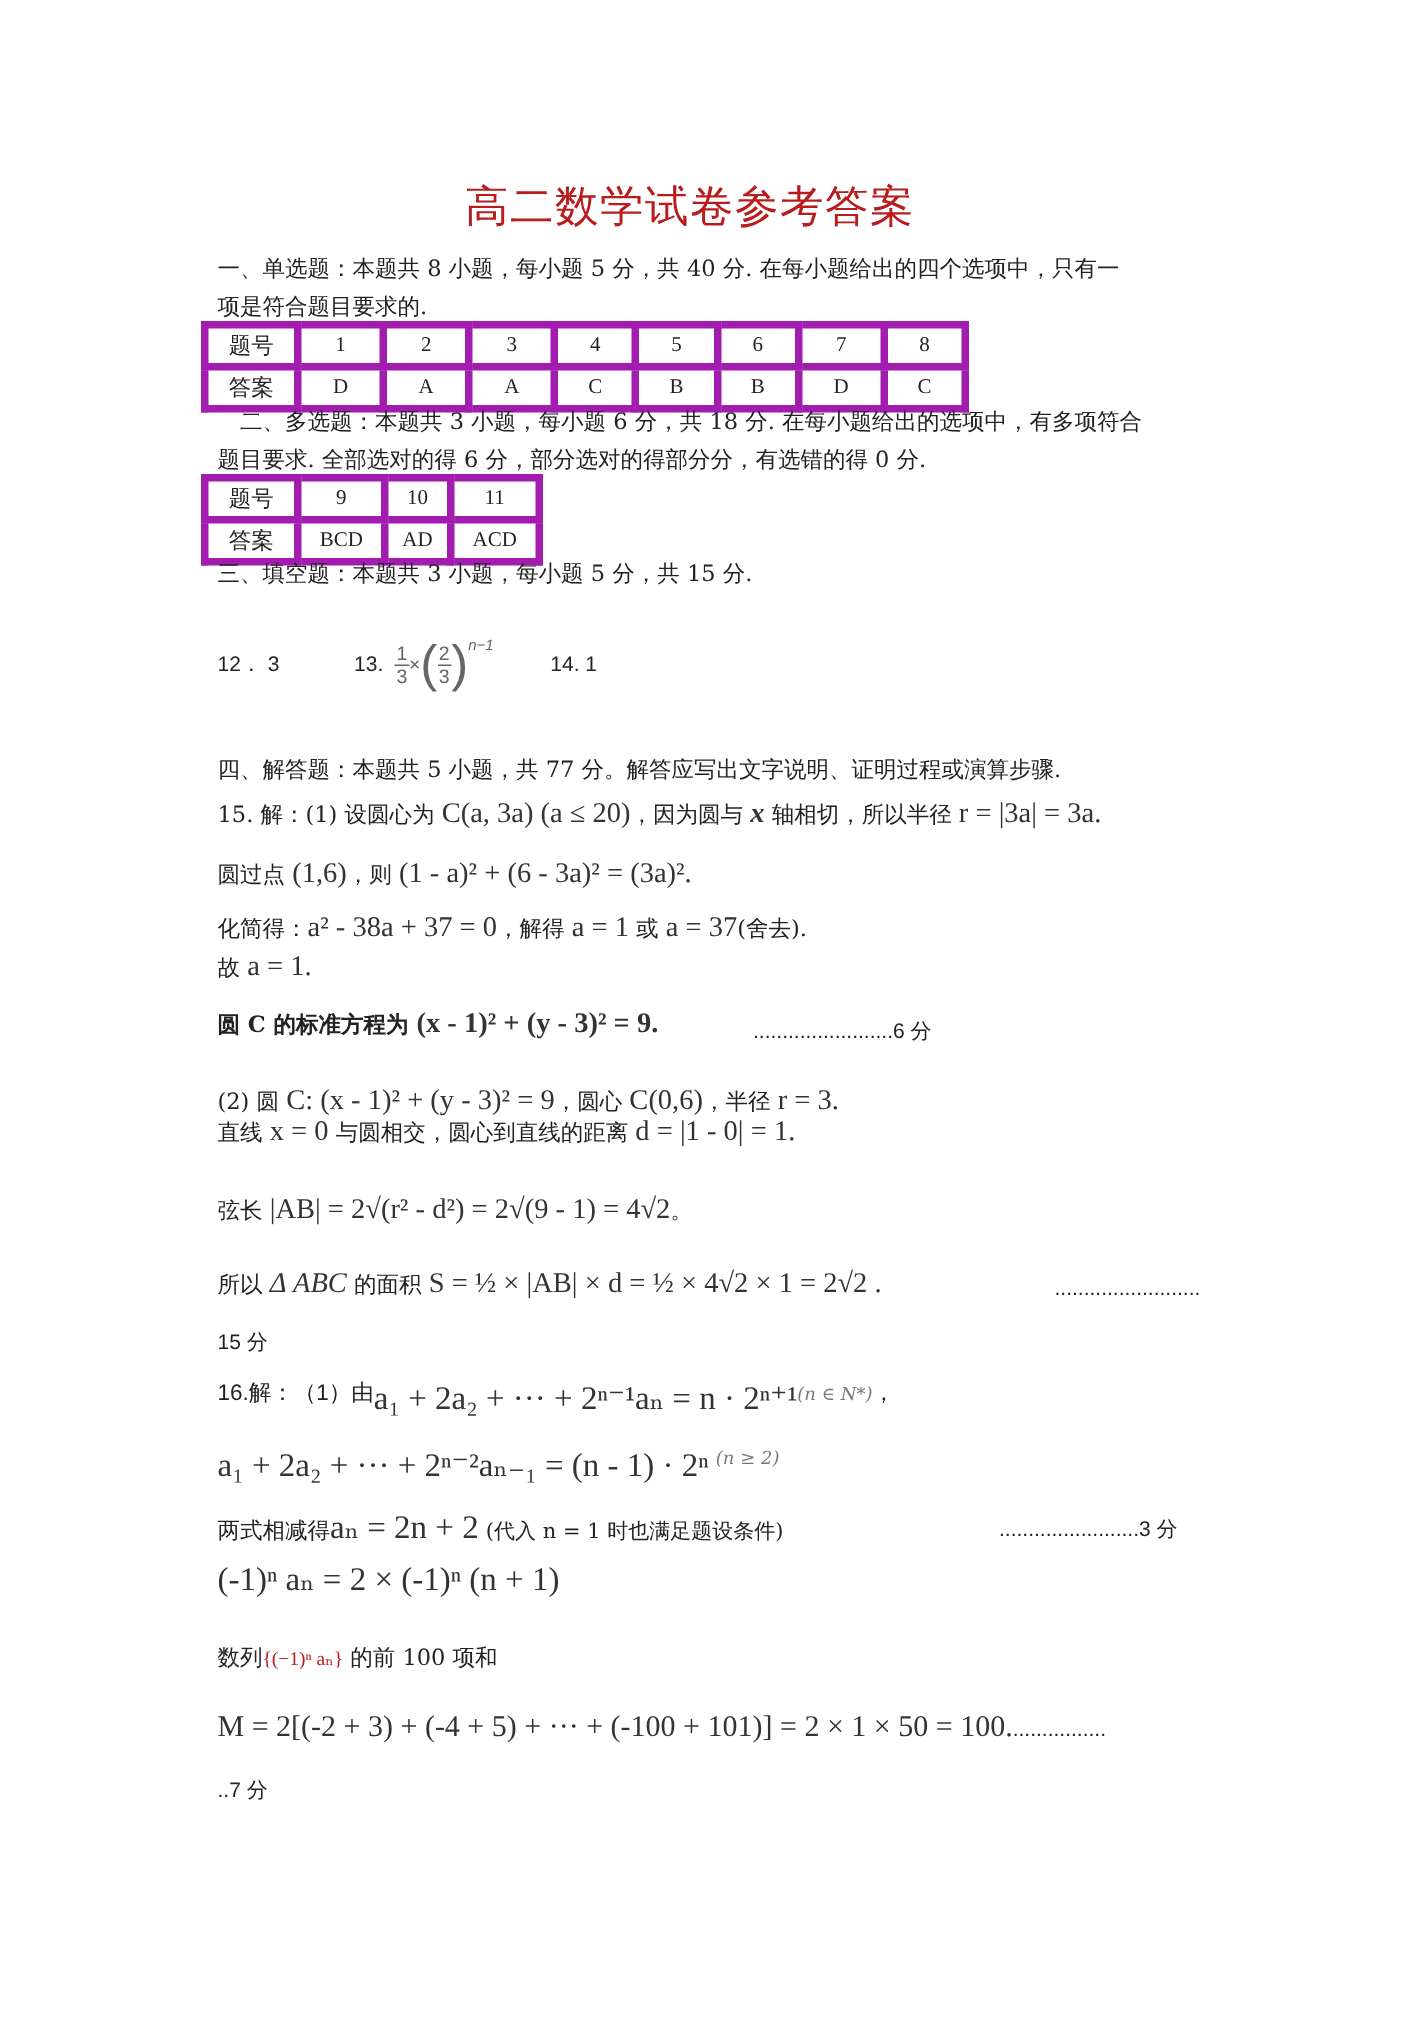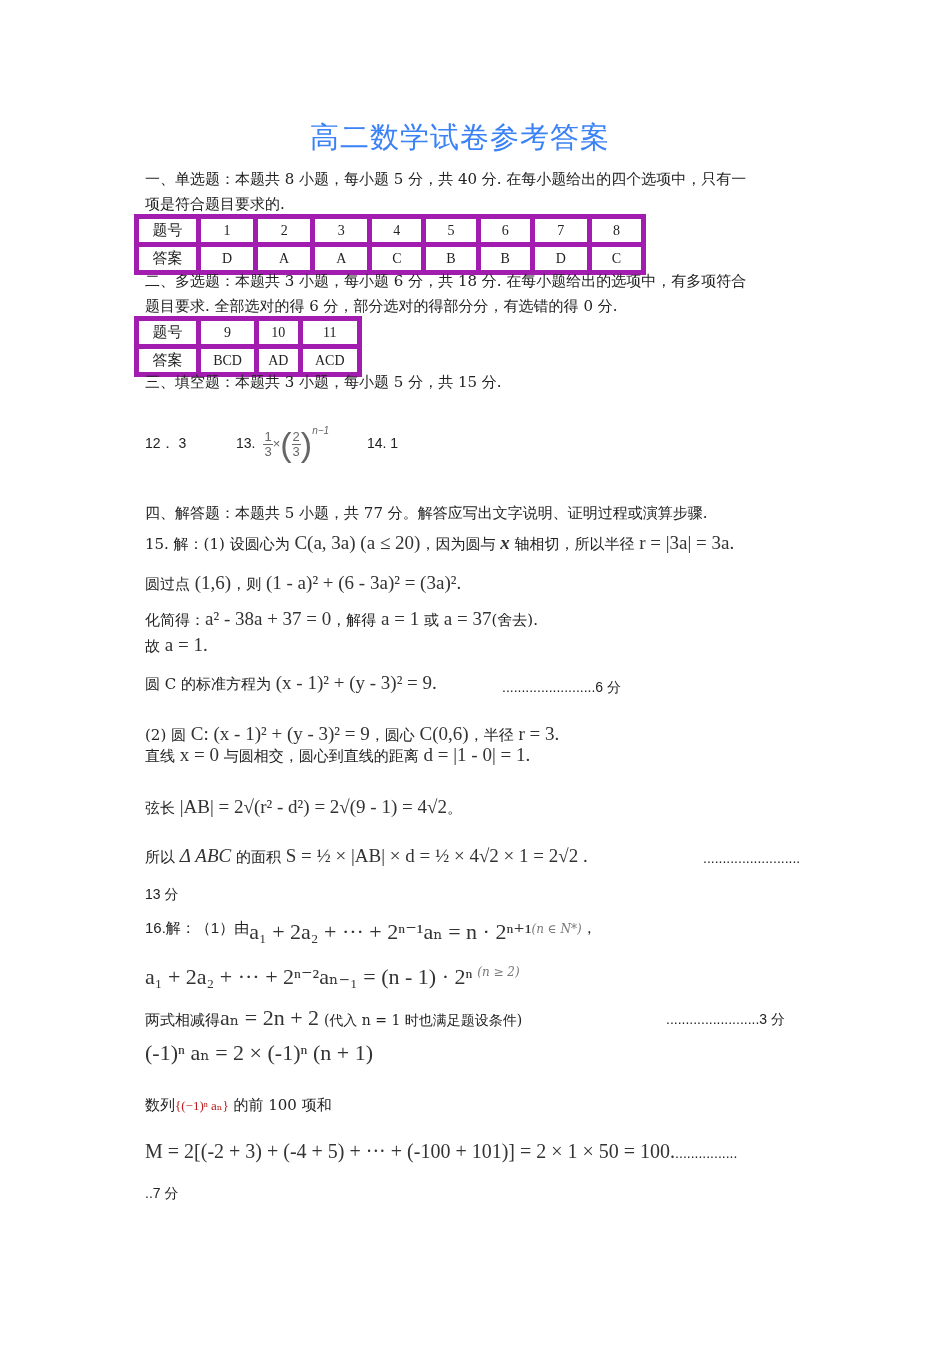--- a/index.html
+++ b/index.html
@@ -14,21 +14,21 @@
       overflow: hidden;
       color: #1a1a1a;
       font-family: "DejaVu Serif", "Liberation Serif", serif;
     }
     .abs { position: absolute; white-space: nowrap; }
     .title {
       left: 0; width: 920px; top: 118px;
       text-align: center;
       font-size: 29px;
       letter-spacing: 1px;
-      color: #3b82f6;
+      color: #b91c1c;
     }
     .para {
       left: 145px;
       font-size: 15px;
       line-height: 26px;
       color: #222;
     }
     .sans { font-family: "Liberation Sans", "DejaVu Sans", sans-serif; }
     .math {
       font-family: "Liberation Serif", "DejaVu Serif", serif;
@@ -94,21 +94,21 @@
       <td>A</td>
       <td>C</td>
       <td>B</td>
       <td>B</td>
       <td>D</td>
       <td>C</td>
     </tr>
   </tbody>
     </table>
 
-  <div class="abs para" style="top:268px;">二、多选题：本题共 3 小题，每小题 6 分，共 18 分. 在每小题给出的选项中，有多项符合</div>
+  <div class="abs para" style="top:268px;margin-left:15px;">二、多选题：本题共 3 小题，每小题 6 分，共 18 分. 在每小题给出的选项中，有多项符合</div>
   <div class="abs para" style="top:293px;text-align:center;">题目要求. 全部选对的得 6 分，部分选对的得部分分，有选错的得 0 分.</div>
 
   <table class="ans" style="left:134px; top:316px; width:228px;">
     <tbody>
         <tr>
       <td class="hdr" style="width:57px;">题号</td>
       <td>9</td>
       <td>10</td>
       <td>11</td>
     </tr>
@@ -157,21 +157,21 @@
   <div class="abs para" style="top:606px;">
     <span>化简得：</span><span class="math">a² - 38a + 37 = 0</span><span>，解得</span>
     <span class="math">a = 1</span>
     <span>或</span>
     <span class="math">a = 37</span><span>(舍去).</span>
   </div>
   <div class="abs para" style="top:632px;">
     <span>故</span>
     <span class="math">a = 1.</span>
   </div>
-  <div class="abs para" style="top:670px;">
+  <div class="abs para" style="top:670px;font-weight:bold;">
     <span>圆 C 的标准方程为</span>
     <span class="math">(x - 1)² + (y - 3)² = 9.</span>
   </div>
   <div class="abs para sans" style="top:674px; left:502px; font-size:14px;">........................6 分</div>
 
   <div class="abs para" style="top:721px;">
     <span>(2) 圆</span>
     <span class="math">C: (x - 1)² + (y - 3)² = 9</span><span>，圆心</span>
     <span class="math">C(0,6)</span><span>，半径</span>
     <span class="math">r = 3.</span>
@@ -186,21 +186,21 @@
     <span>弦长</span>
     <span class="math">|AB| = 2√(r² - d²) = 2√(9 - 1) = 4√2</span><span>。</span>
   </div>
   <div class="abs para" style="top:843px;">
     <span>所以</span>
     <span class="math" style="font-style:italic;">Δ ABC</span>
     <span>的面积</span>
     <span class="math">S = ½ × |AB| × d = ½ × 4√2 × 1 = 2√2 .</span>
   </div>
   <div class="abs para sans" style="top:845px; left:703px; font-size:14px;">.........................</div>
-  <div class="abs para sans" style="top:881px; font-size:14px;">13 分</div>
+  <div class="abs para sans" style="top:881px; font-size:14px;">15 分</div>
 
   <div class="abs para" style="top:913px;">
     <span class="sans">16.解：（1）由</span><span class="math" style="font-size:22px; position:relative; top:6px;text-align:right;">a₁ + 2a₂ + ··· + 2ⁿ⁻¹aₙ = n · 2ⁿ⁺¹</span><span class="smallgray">(n ∈ N*)</span><span>，</span>
   </div>
   <div class="abs para" style="top:964px;">
     <span class="math" style="font-size:22px;">a₁ + 2a₂ + ··· + 2ⁿ⁻²aₙ₋₁ = (n - 1) · 2ⁿ</span>
     <span class="smallgray" style="position:relative; top:-8px;">(n ≥ 2)</span>
   </div>
   <div class="abs para" style="top:1005px;">
     <span>两式相减得</span><span class="math" style="font-size:22px;">aₙ = 2n + 2</span>

